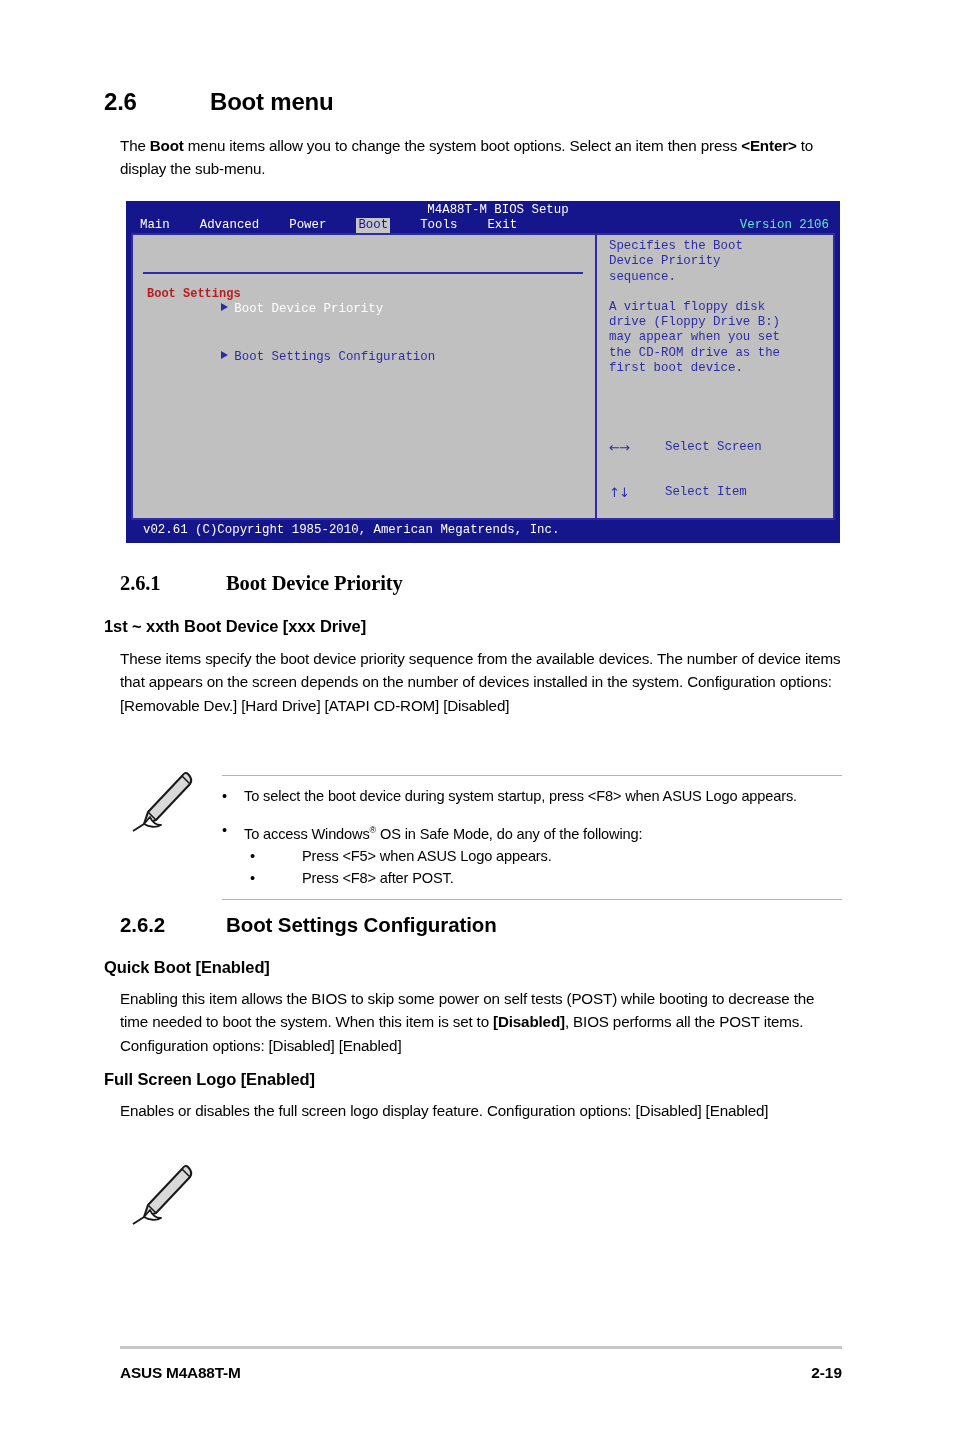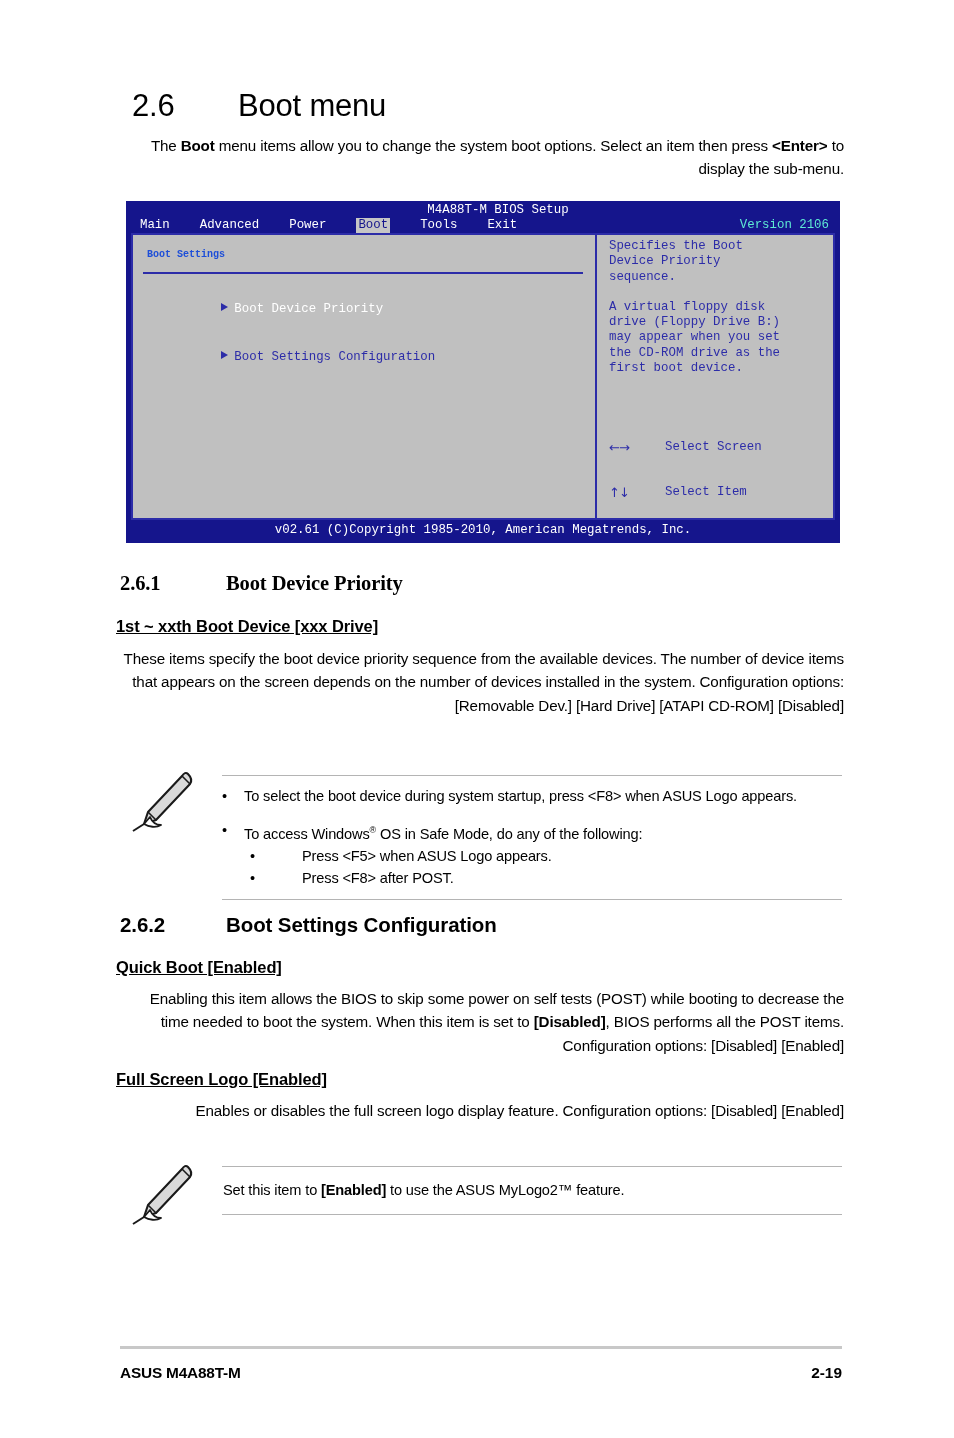--- a/index.html
+++ b/index.html
@@ -10,40 +10,40 @@
     font-family: "Liberation Sans", sans-serif;
     color: #000000;
     position: relative;
     overflow: hidden;
   }
 
   .page { position:absolute; inset:0; }
 
   
   .h2 {
-    position:absolute; left:132px; top:88px; width:720px;
-    font-size:31px; font-weight:normal; letter-spacing:-0.2px;
+    position:absolute; left:104px; top:88px; width:720px;
+    font-size:24px; font-weight:bold; letter-spacing:-0.2px;
   }
   .h2 .num { display:inline-block; width:106px; }
 
   .h3 {
     position:absolute; left:120px; width:740px;
     font-size:20.5px; font-weight:bold; letter-spacing:-0.1px;
   }
   .h3 .num { display:inline-block; width:106px; }
 
   .h4 {
-    position:absolute; left:116px; width:740px;
-    font-size:16.5px; font-weight:bold; letter-spacing:-0.1px;text-decoration:underline;
+    position:absolute; left:104px; width:740px;
+    font-size:16.5px; font-weight:bold; letter-spacing:-0.1px;
   }
 
   .para {
     position:absolute; left:120px; width:724px;
     font-size:15.2px; line-height:23.4px; letter-spacing:-0.15px;
-    text-align:right;
+    text-align:left;
   }
   .para b { font-weight:bold; }
 
   
   .bios {
     position:absolute; left:126px; top:201px;
     width:714px; height:342px;
     background:#15158c;
     border:1px solid #15158c;
     font-family:"Liberation Mono","DejaVu Sans Mono",monospace;
@@ -79,21 +79,21 @@
     display:flex;
   }
   .bios-left {
     width:464px; position:relative; padding:12px 0 0 14px;
     border-right:2px solid #2c2ca8;
   }
   .bios-right {
     flex:1; position:relative; padding:4px 0 0 12px;
   }
 
-  .bs-title { color:#1d4ed8; font-weight:bold; font-size:10px; }
+  .bs-title { color:#b91c1c; font-weight:bold; font-size:12px;margin-top:40px; }
   .bs-rule {
     position:absolute; left:10px; top:37px; width:440px; height:2px;
     background:#2c2ca8;
   }
   .bs-item {
     position:absolute; color:#2c2ca8; white-space:pre; font-size:12.4px;
   }
   .bs-item.sel { color:#ffffff; }
   .tri {
     display:inline-block; width:0; height:0;
@@ -107,22 +107,22 @@
   .help-keys {
     position:absolute; left:12px; top:174px; color:#2c2ca8;
     font-size:12.4px; line-height:15.3px; white-space:pre;
   }
   .key-row { display:flex; }
   .key-col { width:56px; white-space:pre; }
   .arrows { font-family:"DejaVu Sans", sans-serif; font-size:13px; letter-spacing:-1px; }
 
   .bios-foot {
     position:absolute; left:0; right:0; bottom:0; height:22px;
-    background:#15158c; color:#ffffff; text-align:center;
-    font-size:12.4px; padding-top:3px;
+    background:#15158c; color:#ffffff; text-align:left;
+    font-size:12.4px; padding-top:3px;padding-left:16px;
   }
 
   
   .note { position:absolute; left:120px; width:722px; }
   .note-rule { height:1px; background:#b4b4b4; width:100%; }
   .note-inner { display:flex; }
   .note-icon { width:102px; flex:0 0 102px; position:relative; }
   .note-body {
     flex:1; font-size:14.6px; line-height:22px; letter-spacing:-0.15px;
     padding:9px 0 9px 0;
@@ -282,27 +282,20 @@
     <div class="note-inner">
       <div class="note-icon">
         <svg width="70" height="62" viewBox="0 0 70 62" style="position:absolute;left:10px;top:6px;">
           <path d="M58 4 C61 7 62 11 60 14 L26 50 L14 54 L18 42 L52 6 C54 3 56 2 58 4 Z" fill="#d9d9d9" stroke="#1a1a1a" stroke-width="2.1" stroke-linejoin="round"></path>
           <path d="M52 6 L60 14" stroke="#1a1a1a" stroke-width="1.6"></path>
           <path d="M18 42 L26 50" stroke="#1a1a1a" stroke-width="1.6"></path>
           <path d="M14 54 L3 61" stroke="#1a1a1a" stroke-width="2"></path>
           <path d="M20 47 C22 52 26 55 31 55 C26 58 19 57 14 54 Z" fill="#ffffff" stroke="#1a1a1a" stroke-width="1.8" stroke-linejoin="round"></path>
         </svg>
       </div>
-      <div class="note-body">
-        <div class="note-rule"></div>
-        <div style="height:12px;"></div>
-        <div style="padding-left:1px;">Set this item to <b>[Enabled]</b> to use the ASUS MyLogo2™ feature.</div>
-        <div style="height:13px;"></div>
-        <div class="note-rule"></div>
-      </div>
     </div>
   </div>
 
   <div class="foot-rule"></div>
   <div class="foot-left">ASUS M4A88T-M</div>
   <div class="foot-right">2-19</div>
 
 </div>
 
 </body></html>

